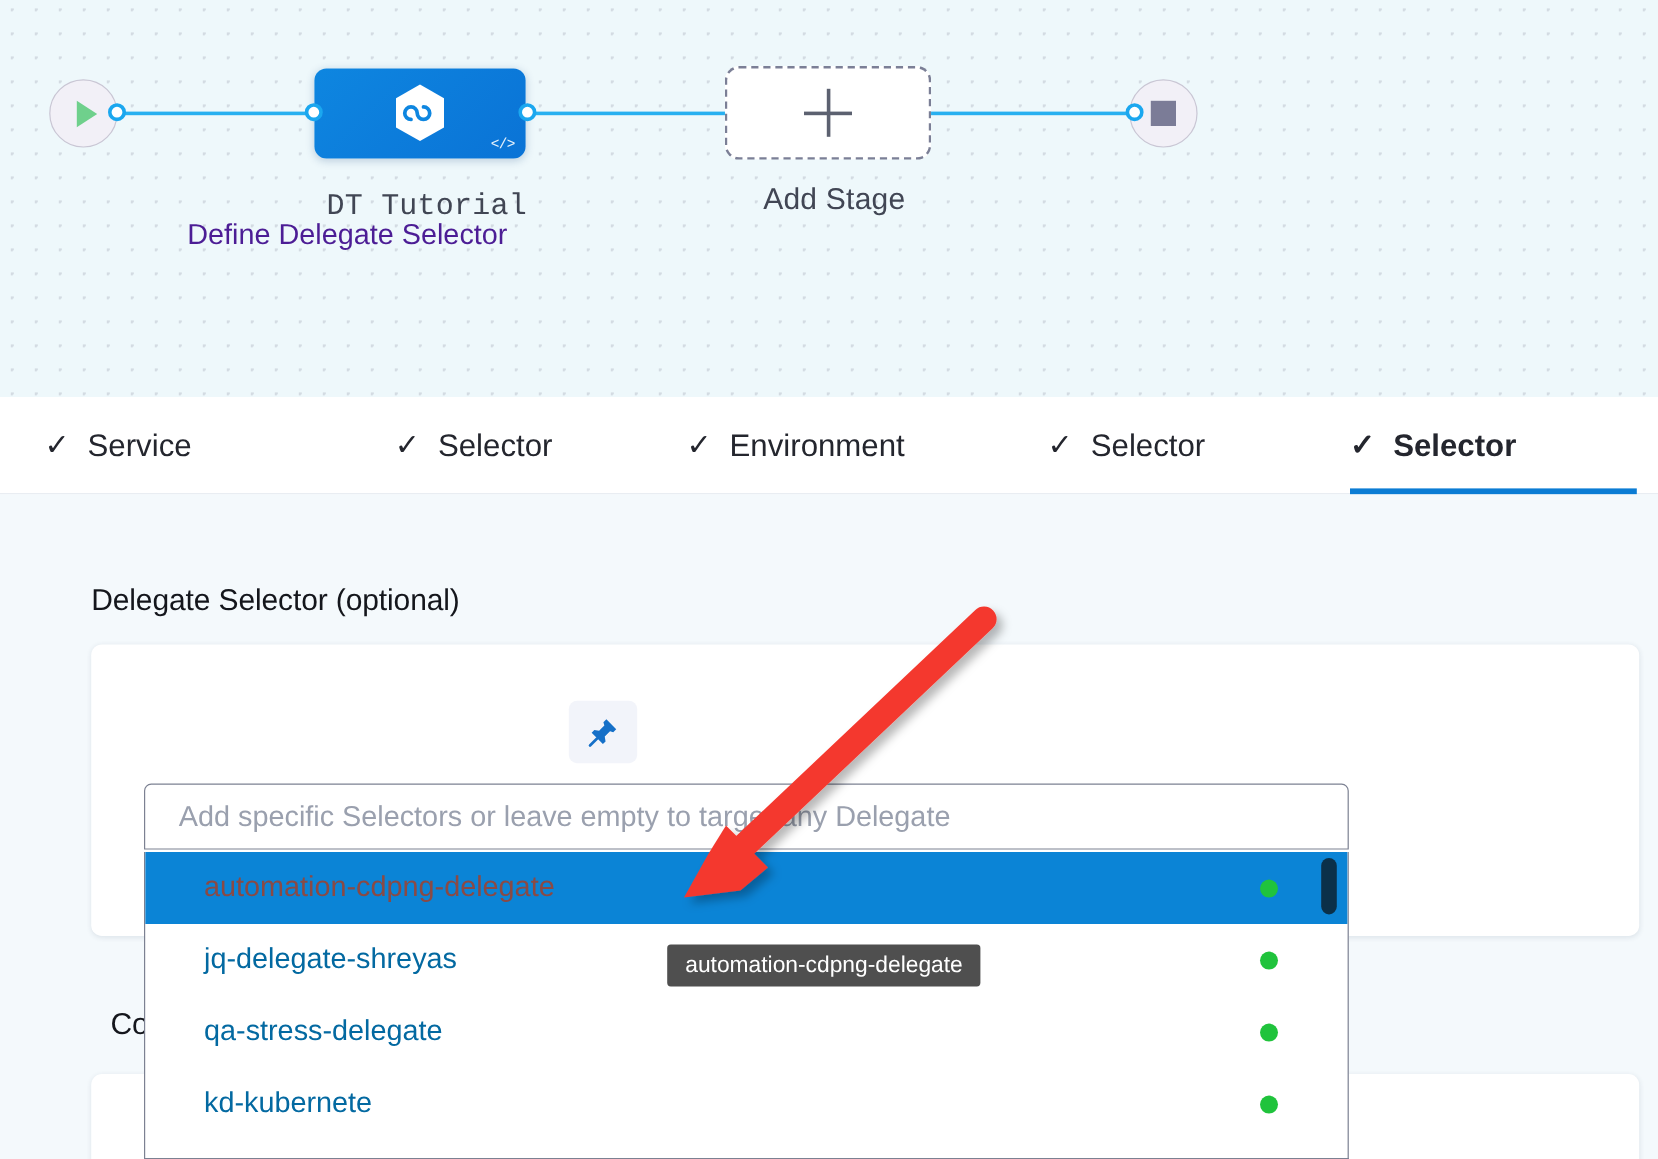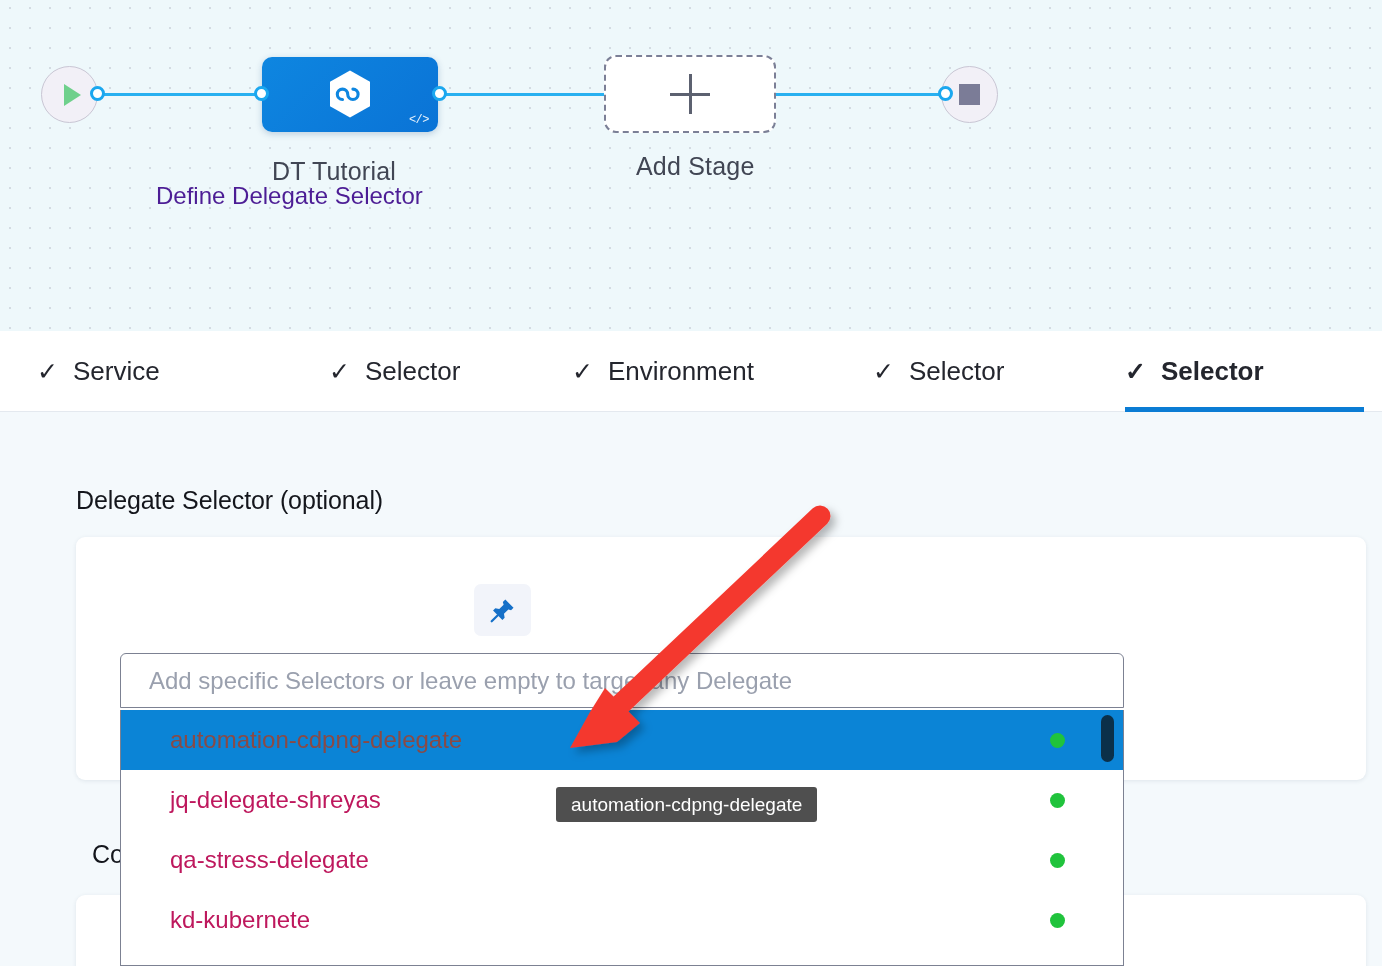--- a/index.html
+++ b/index.html
@@ -110,21 +110,21 @@
     opacity: 0.9;
     letter-spacing: -0.5px;
   }
   .node-label {
     position: absolute;
     color: #414654;
     font-size: 25px;
     letter-spacing: 0.2px;
     white-space: nowrap;
   }
-  .label-stage { left: 272px; top: 157px; }
+  .label-stage { left: 272px; top: 157px; font-family: Liberation Mono, monospace; }
   .label-add   { left: 636px; top: 152px; }
 
   
   .add-stage {
     position: absolute;
     left: 604px; top: 55px;
     width: 172px; height: 78px;
     border: 2.5px dashed #7b7f96;
     border-radius: 12px;
     background: #ffffff;
@@ -249,21 +249,21 @@
     border-top: none;
     z-index: 25;
     overflow: hidden;
   }
   .dd-item {
     position: relative;
     height: 60px;
     display: flex;
     align-items: center;
     padding-left: 49px;
-    color: #be185d;
+    color: #0369a1;
     font-size: 24px;
     cursor: pointer;
   }
   .dd-item.selected {
     background: #0b84d6;
     color: #8a4a45;
   }
   .dd-dot {
     position: absolute;
     right: 58px;

